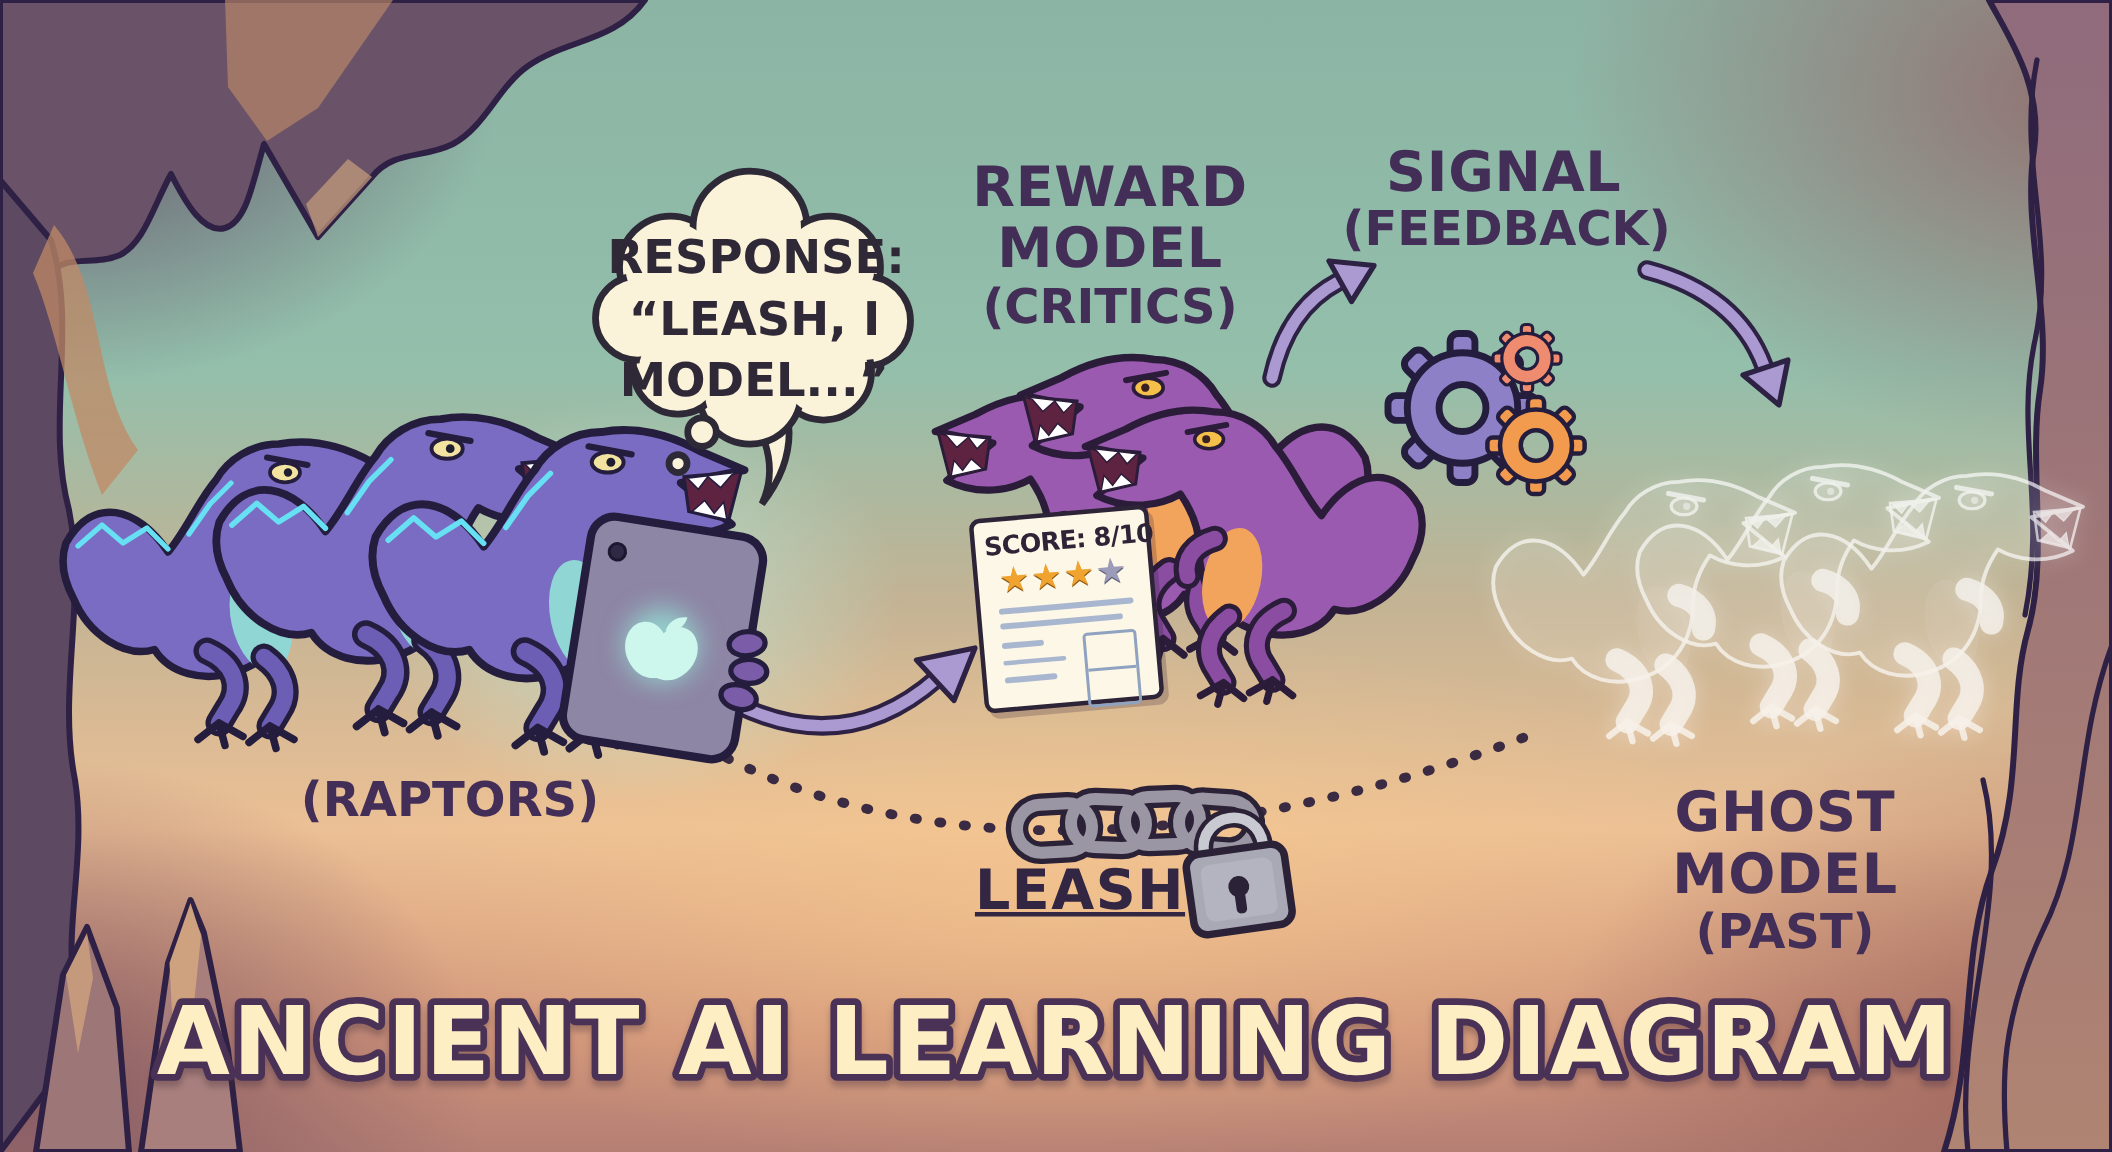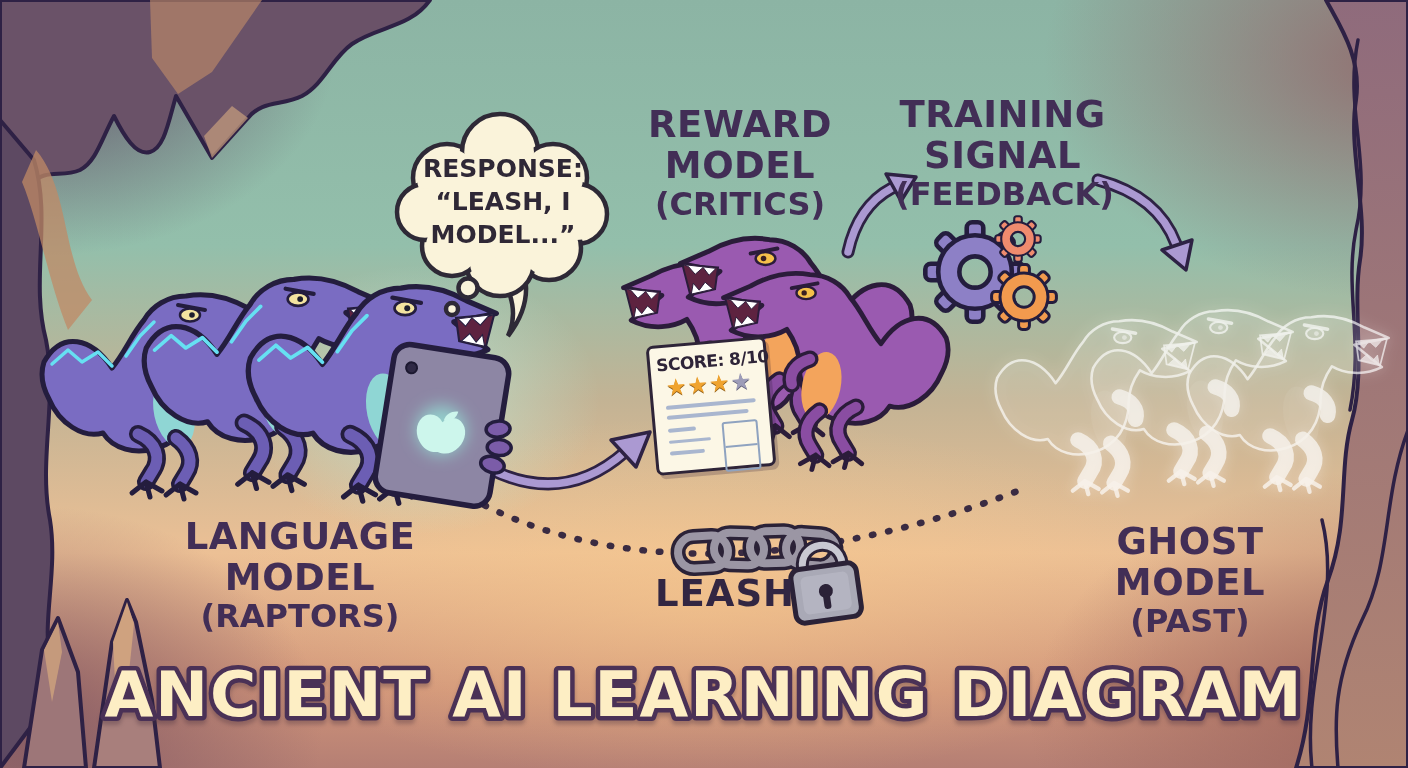--- a/index.html
+++ b/index.html
@@ -15,23 +15,23 @@
       linear-gradient(180deg,#8cb4a4 0%,#93bfab 32%,#c3b394 52%,#ecc095 72%,#cf9379 90%,#b57f74 100%);
   }
   svg{display:block}
   .abs{position:absolute;}
 
   
   .lbl{position:absolute;text-align:center;color:#422e56;font-weight:bold;line-height:1.12;}
   .lbl .main{font-size:37px;letter-spacing:.5px;display:block;}
   .lbl .sub{font-size:32px;display:block;}
   .bubble-text{position:absolute;left:405px;top:152px;width:196px;text-align:center;
-    font-weight:bold;font-size:25px;color:#2f2836;line-height:1.32;}
-  .leash-lbl{position:absolute;left:645px;top:572px;width:150px;text-align:right;
-    font-size:37px;font-weight:bold;color:#322642;letter-spacing:1px;}
+    font-weight:bold;font-size:31px;color:#2f2836;line-height:1.32;}
+  .leash-lbl{position:absolute;left:645px;top:572px;width:150px;text-align:center;
+    font-size:37px;font-weight:bold;color:#322642;letter-spacing:1px;text-decoration:underline;}
 
   
   .score-card{position:absolute;left:651px;top:341px;width:120px;height:130px;
     background:#fcf7e6;border:3px solid #2e2438;border-radius:7px;
     transform:rotate(-5deg);box-shadow:3px 4px 0 rgba(40,25,50,.22);
     padding:7px 6px 5px;box-sizing:border-box;}
   .score-line{font-size:17px;font-weight:bold;color:#2e2438;text-align:center;letter-spacing:-.5px;white-space:nowrap;}
   .stars{text-align:center;font-size:23px;line-height:1.05;letter-spacing:1px;margin-top:1px;}
   .star-f{color:#f0a32e;text-shadow:0 1px 0 #8a5a16;}
   .star-e{color:#9d9cb8;text-shadow:0 1px 0 #5f5e78;}
@@ -267,27 +267,25 @@
     <span>“LEASH, I</span><br>
     <span>MODEL...”</span>
   </div>
 
   <div class="lbl" style="left:590px;top:104px;width:300px;text-align:center;">
     <span class="main">REWARD MODEL</span>
     <span class="sub">(CRITICS)</span>
   </div>
 
   <div class="lbl" style="left:895px;top:94px;width:215px;">
-    <span class="main">TRAINING</span>
     <span class="main">SIGNAL</span>
     <span class="sub">(FEEDBACK)</span>
   </div>
 
   <div class="lbl" style="left:140px;top:516px;width:320px;">
-    <span class="main">LANGUAGE MODEL</span>
     <span class="sub">(RAPTORS)</span>
   </div>
 
   <div class="lbl" style="left:1040px;top:521px;width:300px;">
     <span class="main">GHOST MODEL</span>
     <span class="sub">(PAST)</span>
   </div>
 
   <div class="leash-lbl">LEASH</div>
 

